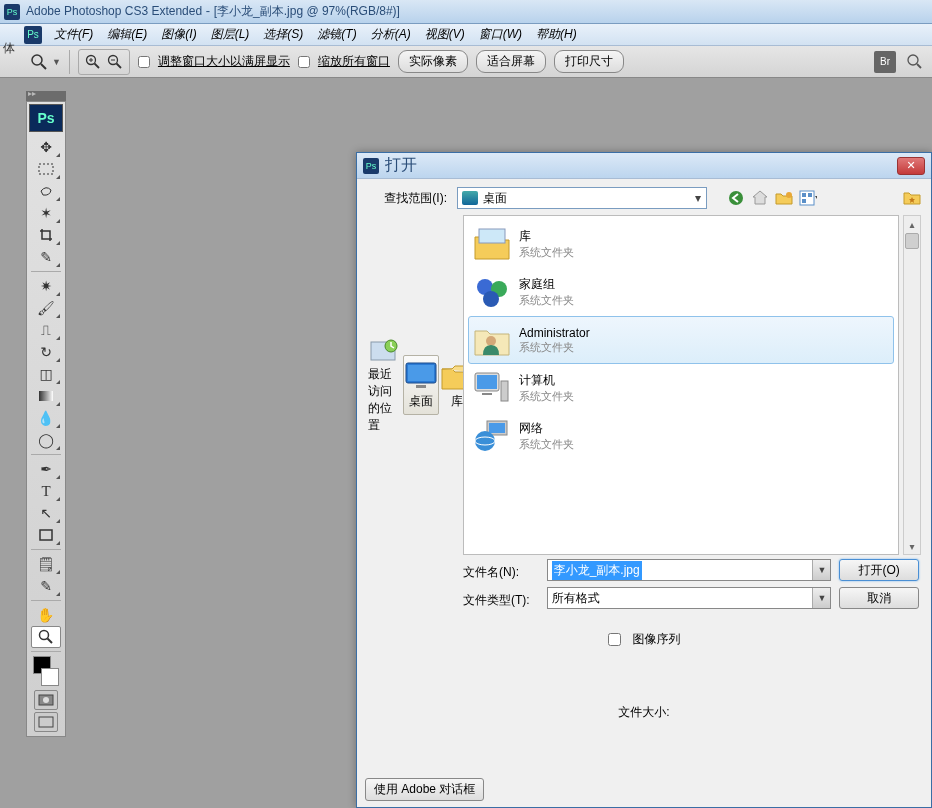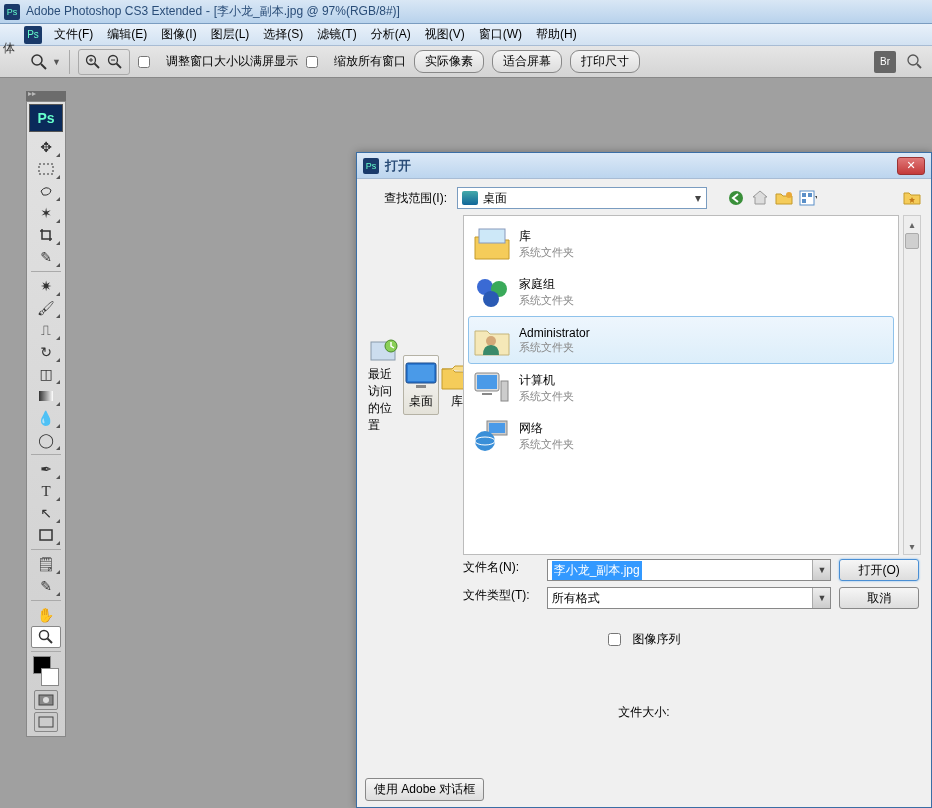--- a/index.html
+++ b/index.html
@@ -6,29 +6,29 @@
 body { width: 932px; height: 808px; overflow: hidden; background: #a0a0a0; position: relative; }
 
 
 .titlebar { height: 24px; background: linear-gradient(#d9e7f5,#b8d2ec); display: flex; align-items: center; padding: 0 4px; border-bottom: 1px solid #7a9cc0; }
 .titlebar .ps-badge { width: 16px; height: 16px; background: #1a3a6a; color: #6fc; font-size: 9px; display: flex; align-items: center; justify-content: center; border-radius: 2px; margin-right: 6px; }
 .titlebar .title { color: #2a4d78; font-size: 13px; }
 
 
 .menubar { height: 22px; background: linear-gradient(#e9f1fa,#d2e2f2); border-bottom: 1px solid #a8bcd4; display: flex; align-items: center; padding-left: 24px; gap: 2px; }
 .menubar .ps-badge { width: 18px; height: 18px; background: #1a3a6a; color: #6fc; font-size: 10px; display: flex; align-items: center; justify-content: center; border-radius: 2px; margin-right: 4px; position: absolute; left: 24px; }
-.menubar .item { padding: 2px 6px; cursor: pointer; }
+.menubar .item { padding: 2px 6px; cursor: pointer; font-style: italic; }
 
 
 .optionsbar { height: 32px; background: linear-gradient(#e6e6e6,#d4d4d4); border-bottom: 1px solid #888; display: flex; align-items: center; padding: 0 6px; gap: 8px; }
 .optionsbar .divider { width: 1px; height: 24px; background: #aaa; }
 .optionsbar .zoom-icons { display: flex; align-items: center; gap: 2px; }
 .optionsbar .zoom-icon { width: 22px; height: 22px; display: flex; align-items: center; justify-content: center; }
 .optionsbar .zoom-group { border: 1px solid #aaa; border-radius: 3px; padding: 1px 3px; display: flex; }
-.optionsbar .chk { display: flex; align-items: center; gap: 16px; }
+.optionsbar .chk { display: flex; align-items: center; gap: 8px; text-decoration: underline; }
 .optionsbar .chk input { width: 12px; height: 12px; }
 .optionsbar .btn { border: 1px solid #888; border-radius: 9px; padding: 2px 10px; background: linear-gradient(#f5f5f5,#ddd); cursor: pointer; }
 .optionsbar .right-icon { margin-left: auto; width: 22px; height: 22px; background: #666; border-radius: 2px; display:flex; align-items:center; justify-content:center; color:#fff; font-size:10px;}
 
 
 .ti { position:absolute; left:3px; top:40px; font-size:12px; color:#333;}
 
 
 .tabwell { position: absolute; left: 26px; top: 91px; width: 40px; height: 10px; background: #6c6c6c;}
 .tabwell::before { content:"▸▸"; color:#bbb; font-size:8px; position:absolute; left:2px; top:-2px;}
@@ -45,21 +45,21 @@
 .toolbox .bg { width: 18px; height: 18px; background: #fff; border: 1px solid #888; position: absolute; right: 0; bottom: 0; }
 .toolbox .mode { width: 24px; height: 20px; margin: 2px auto; border: 1px solid #888; background: #ccc; border-radius:2px; display:flex; align-items:center; justify-content:center;}
 
 
 .canvas { position: absolute; left: 66px; top: 78px; right: 0; bottom: 0; background: #a0a0a0; }
 
 
 .dialog { position: absolute; left: 356px; top: 152px; width: 576px; height: 656px; background: #f0f0f0; border: 1px solid #3a6ea5; box-shadow: 0 0 8px rgba(0,0,0,0.3); }
 .dialog .dlg-title { height: 26px; background: linear-gradient(#dce9f7,#bcd5ee); display: flex; align-items: center; padding: 0 6px; border-bottom: 1px solid #a8bcd4; }
 .dialog .dlg-title .ps-badge { width: 16px; height: 16px; background: #1a3a6a; color: #6fc; font-size: 9px; display: flex; align-items: center; justify-content: center; border-radius: 2px; margin-right: 6px; }
-.dialog .dlg-title .txt { color: #2a4d78; font-size: 13px; flex: 1; font-weight: bold; }
+.dialog .dlg-title .txt { color: #2a4d78; font-size: 16px; flex: 1; }
 .dialog .dlg-title .close { width: 28px; height: 18px; background: linear-gradient(#e07878,#c43a3a); border: 1px solid #933; border-radius: 3px; color: #fff; display: flex; align-items: center; justify-content: center; font-size: 11px; cursor: pointer; }
 
 .dialog .lookrow { display: flex; align-items: center; padding: 8px 10px 6px 10px; gap: 6px; }
 .dialog .lookrow .lbl { width: 70px; text-align: right; margin-right: 4px; margin-left: 10px;}
 .dialog .lookrow .combo { flex: 0 0 250px; height: 22px; border: 1px solid #7a9cc0; background: #fff; display: flex; align-items: center; padding: 0 4px; position: relative; }
 .dialog .lookrow .combo .desk-icon { width: 16px; height: 14px; background: linear-gradient(#4aa,#169); border-radius: 2px; margin-right: 5px; }
 .dialog .lookrow .combo .dd { position: absolute; right: 0; top: 0; width: 16px; height: 20px; display: flex; align-items: center; justify-content: center; color: #444; }
 .dialog .lookrow .tbicons { display: flex; gap: 6px; margin-left: 14px; align-items:center;}
 .dialog .lookrow .tbicon { width: 18px; height: 18px; display: flex; align-items: center; justify-content: center; cursor: pointer;}
 .dialog .lookrow .spacer { flex:1; }
@@ -78,21 +78,21 @@
 .dialog .vscroll .up { height: 16px; display:flex; align-items:center; justify-content:center; font-size:10px; color:#666;}
 .dialog .vscroll .down { position:absolute; bottom:0; left:0; right:0; height:16px; display:flex; align-items:center; justify-content:center; font-size:10px; color:#666;}
 
 .dialog .fileitem { display: flex; align-items: center; height: 48px; gap: 8px; padding: 0 4px; border: 1px solid transparent; border-radius: 3px; cursor: pointer; }
 .dialog .fileitem.sel { background: linear-gradient(#eef6fd,#dceefa); border: 1px solid #8fc2eb; }
 .dialog .fileitem .ficon { width: 38px; height: 38px; display:flex; align-items:center; justify-content:center; font-size: 26px; }
 .dialog .fileitem .ftxt { display: flex; flex-direction: column; }
 .dialog .fileitem .fname { color: #000; }
 .dialog .fileitem .ftype { color: #888; font-size: 11px; }
 
-.dialog .formrow { display: flex; align-items: flex-start; padding: 4px 12px 2px 106px; gap: 8px; }
+.dialog .formrow { display: flex; align-items: flex-end; padding: 4px 12px 2px 106px; gap: 8px; }
 .dialog .formrow .flbl { width: 76px; }
 .dialog .formrow .fcombo { width: 286px; height: 22px; border: 1px solid #888; background: #fff; display: flex; align-items: center; padding: 0 4px; position: relative; }
 .dialog .formrow .fcombo .dd { position: absolute; right: 0; top: 0; width: 18px; height: 20px; background: linear-gradient(#eee,#ccc); border-left:1px solid #aaa; display:flex; align-items:center; justify-content:center; font-size:9px; color:#444;}
 .dialog .formrow .fcombo .seltext { background: #3399ff; color: #fff; padding: 1px 2px; }
 .dialog .formrow .sidebtn { width: 80px; height: 22px; border: 1px solid #888; border-radius: 3px; background: linear-gradient(#f6f6f6,#ddd); cursor: pointer; display:flex; align-items:center; justify-content:center;}
 .dialog .formrow .sidebtn.primary { border: 1px solid #4a8fd4; box-shadow: 0 0 2px #6ab0ee;}
 
 .dialog .chkrow { display:flex; align-items:center; justify-content:center; padding: 20px 0 6px; gap:12px;}
 .dialog .sizerow { display:flex; align-items:center; justify-content:center; padding: 50px 0 10px;}
 .dialog .footer { position:absolute; bottom:6px; left:8px;border-radius:9px; }

